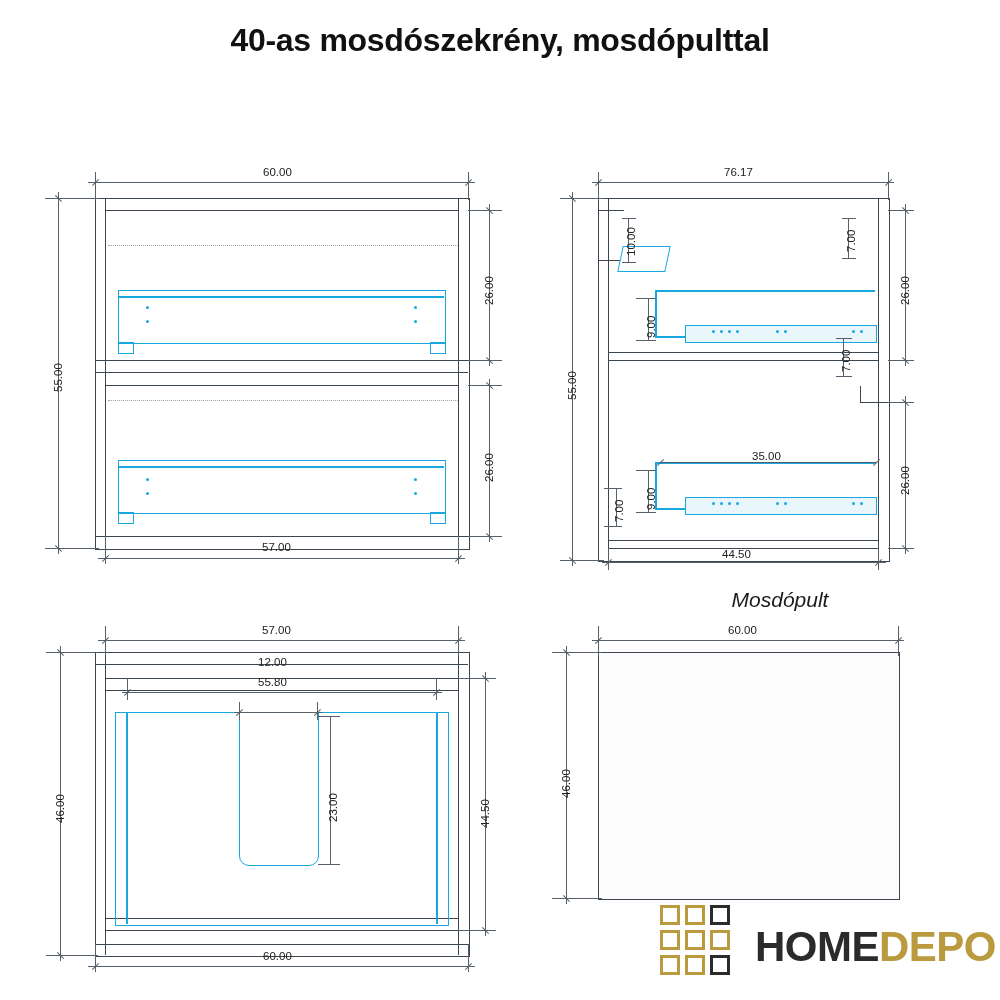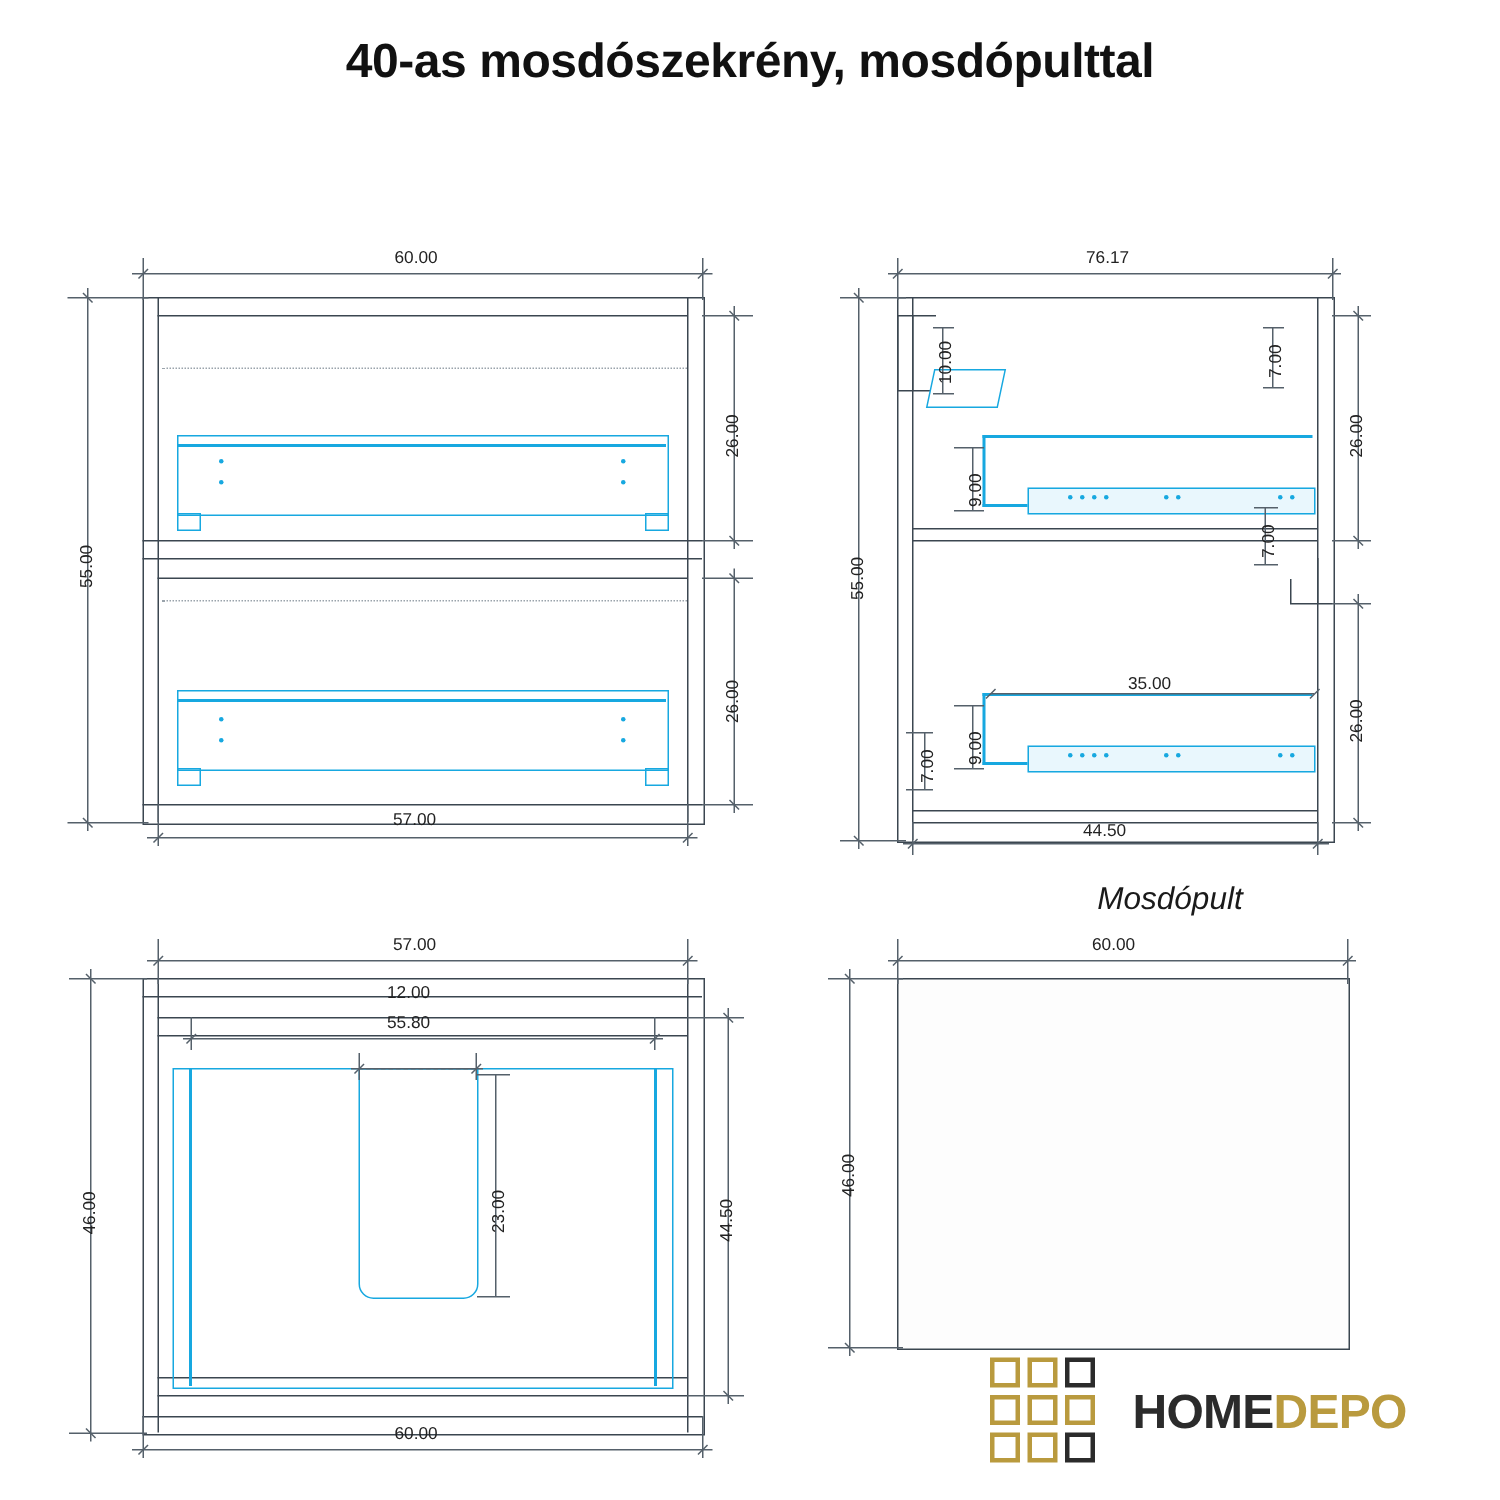--- a/index.html
+++ b/index.html
@@ -62,21 +62,21 @@
   .cyanbox{position:absolute;border:1.5px solid #17a8e0;background:transparent;}
   .cyanfill{position:absolute;background:#e9f7fd;border:1px solid #17a8e0;}
   .dotsm{position:absolute;width:3px;height:3px;border-radius:50%;background:#17a8e0;}
   .graypanel{position:absolute;background:#fdfdfd;border:1px solid #3b4650;}
 
   
   .logo-wrap{position:absolute;left:660px;top:905px;width:330px;height:85px;}
   .logo-grid{position:absolute;left:0;top:0;width:82px;height:82px;}
   .lg-cell{position:absolute;width:20px;height:20px;border:3px solid #b99a3e;box-sizing:border-box;}
   .lg-cell.dark{border-color:#2b2b2b;}
-  .logo-text{position:absolute;left:95px;top:18px;font-size:32px;font-weight:bold;letter-spacing:-0.5px;}
+  .logo-text{position:absolute;left:95px;top:18px;font-size:42px;font-weight:bold;letter-spacing:-0.5px;}
   .logo-home{color:#2b2b2b;}
   .logo-depo{color:#b99a3e;}
 </style>
 </head>
 <body>
 
 <div class="page">
 
   <div class="main-title">40-as mosdószekrény, mosdópulttal</div>
 

